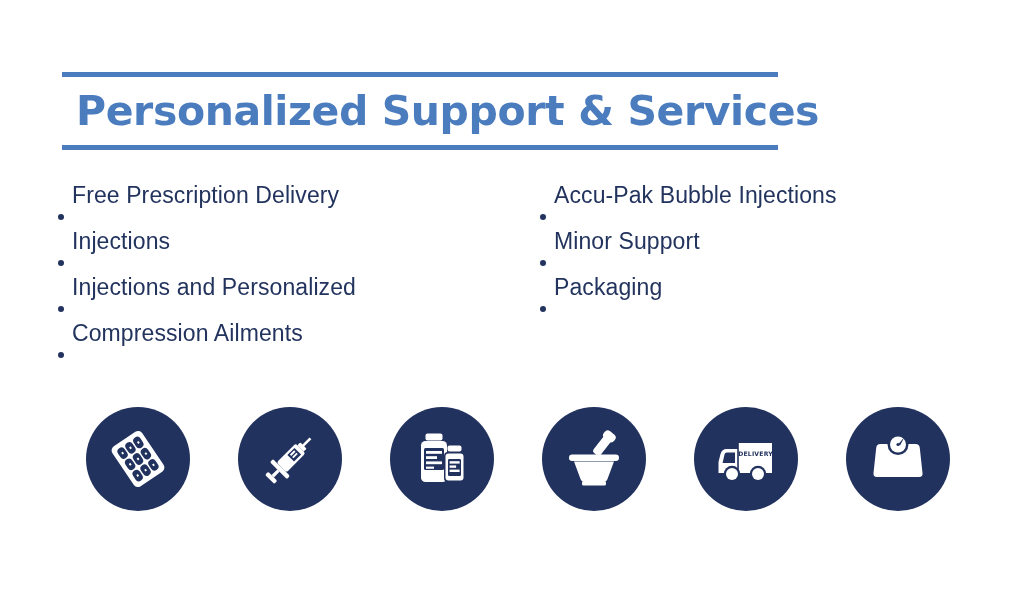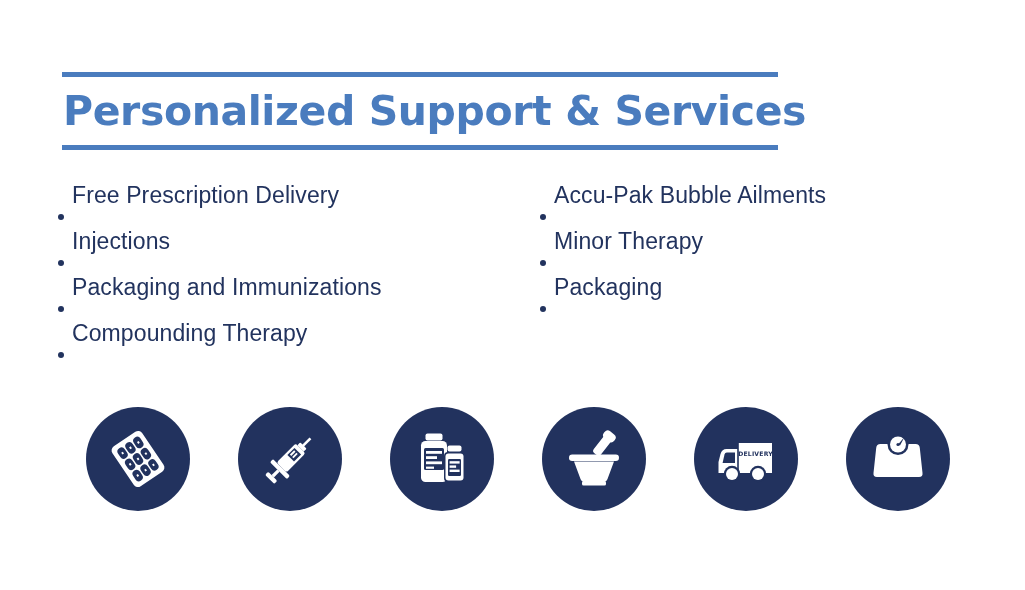--- a/index.html
+++ b/index.html
@@ -39,20 +39,21 @@
 
   .title-text {
     font-family: "DejaVu Sans", "Liberation Sans", sans-serif;
     font-weight: 700;
     font-size: 41px;
     letter-spacing: -0.4px;
     color: #4a7cbe;
     line-height: 68px;
     white-space: nowrap;
     padding-left: 1px;
+    margin-left: 13px;
   }
 
   
   .bullets {
     position: absolute;
     left: 0;
     top: 178px;
     width: 1025px;
     height: 190px;
   }
@@ -137,36 +138,36 @@
       <div class="bullet-row">
         <span class="bullet-dot"></span>
         <span class="bullet-label">Free Prescription Delivery</span>
       </div>
       <div class="bullet-row">
         <span class="bullet-dot"></span>
         <span class="bullet-label">Injections</span>
       </div>
       <div class="bullet-row">
         <span class="bullet-dot"></span>
-        <span class="bullet-label">Packaging and Immunizations</span>
-      </div>
-      <div class="bullet-row">
-        <span class="bullet-dot"></span>
-        <span class="bullet-label">Compounding Therapy</span>
+        <span class="bullet-label">Injections and Personalized</span>
+      </div>
+      <div class="bullet-row">
+        <span class="bullet-dot"></span>
+        <span class="bullet-label">Compression Ailments</span>
       </div>
     </div>
 
     <div class="col col-right">
       <div class="bullet-row">
         <span class="bullet-dot"></span>
-        <span class="bullet-label">Accu-Pak Bubble Ailments</span>
-      </div>
-      <div class="bullet-row">
-        <span class="bullet-dot"></span>
-        <span class="bullet-label">Minor Therapy</span>
+        <span class="bullet-label">Accu-Pak Bubble Injections</span>
+      </div>
+      <div class="bullet-row">
+        <span class="bullet-dot"></span>
+        <span class="bullet-label">Minor Support</span>
       </div>
       <div class="bullet-row">
         <span class="bullet-dot"></span>
         <span class="bullet-label">Packaging</span>
       </div>
     </div>
 
   </div>
 
   <div class="icon-row">

